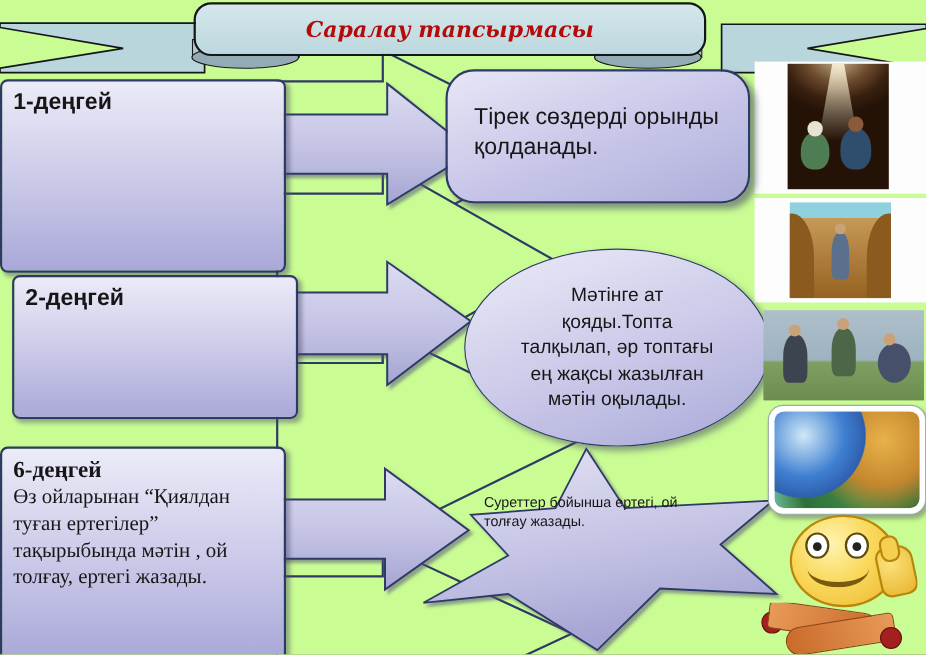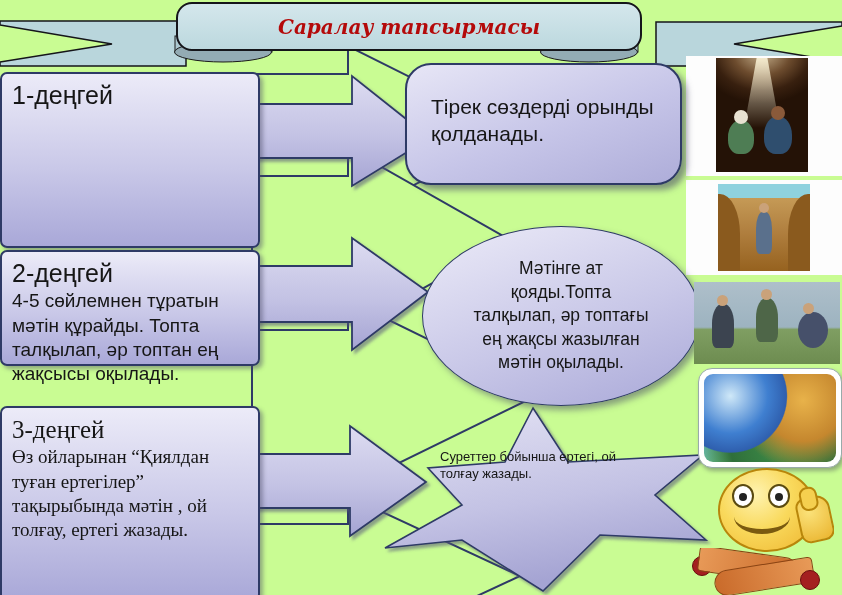--- a/index.html
+++ b/index.html
@@ -11,26 +11,26 @@
   .banner-body{position:absolute;left:176px;top:2px;width:462px;height:45px;z-index:3;
     background:linear-gradient(180deg,#d4e7ec,#bcd8de);border:2px solid #15151a;border-radius:16px;
     display:flex;align-items:center;justify-content:center;}
   .banner-title{font-family:"DejaVu Serif",serif;font-style:italic;font-weight:bold;font-size:20px;color:#b40a0a;}
 
   
   .level-box{position:absolute;left:0;z-index:4;width:260px;box-sizing:border-box;
     background:linear-gradient(180deg,#ecebf8 0%,#c9c8e8 55%,#a9a8d8 100%);
     border:2px solid #2e3a66;border-radius:7px;padding:6px 8px 6px 10px;color:#161616;
     box-shadow:3px 3px 4px rgba(70,70,100,.45);}
-  .level-box .heading{font-weight:normal;font-size:25px;line-height:1.25;}
+  .level-box .heading{font-weight:bold;font-size:21px;line-height:1.25;}
   .level-box .body{font-size:19px;line-height:1.28;}
   .serif-text{font-family:"Liberation Serif",serif;}
   .sans-text{font-family:"Liberation Sans",sans-serif;}
   #level-1{top:72px;height:176px;}
-  #level-2{top:250px;height:116px;}
+  #level-2{top:250px;height:131px;margin-left:11px;}
   #level-3{top:406px;height:195px;}
 
   
   .outcome-rect{position:absolute;left:405px;top:63px;width:277px;height:122px;z-index:4;box-sizing:border-box;
     background:linear-gradient(160deg,#e7e6f6 0%,#c6c5e8 55%,#aeadd9 100%);
     border:2px solid #2e3a66;border-radius:26px;
     box-shadow:5px 5px 6px rgba(70,70,100,.55);
     display:flex;align-items:flex-start;padding:28px 18px 0 24px;
     font-size:21px;line-height:1.3;color:#161616;}
   .outcome-oval{position:absolute;left:422px;top:226px;width:278px;height:180px;z-index:4;box-sizing:border-box;
@@ -143,24 +143,23 @@
 
   <div class="banner-body">
     <span class="banner-title">Саралау тапсырмасы</span>
   </div>
 
   <div class="level-box serif-text" id="level-1">
     <div class="heading sans-text">1-деңгей</div>
   </div>
   <div class="level-box sans-text" id="level-2">
     <div class="heading">2-деңгей</div>
-    <div class="body">4-5 сөйлемнен тұратын мәтін құрайды. Топта талқылап, әр топтан ең жақсысы оқылады.</div>
   </div>
   <div class="level-box serif-text" id="level-3">
-    <div class="heading serif-text">3-деңгей</div>
+    <div class="heading serif-text">6-деңгей</div>
     <div class="body">Өз ойларынан “Қиялдан туған ертегілер” тақырыбында мәтін , ой толғау, ертегі  жазады.</div>
   </div>
 
   <div class="outcome-rect">
     <span>Тірек сөздерді орынды қолданады.</span>
   </div>
   <div class="outcome-oval">
     <div class="inner">Мәтінге ат қояды.Топта талқылап, әр топтағы ең жақсы жазылған мәтін оқылады.</div>
   </div>
   <div class="star-text">Суреттер бойынша ертегі, ой толғау жазады.</div>

